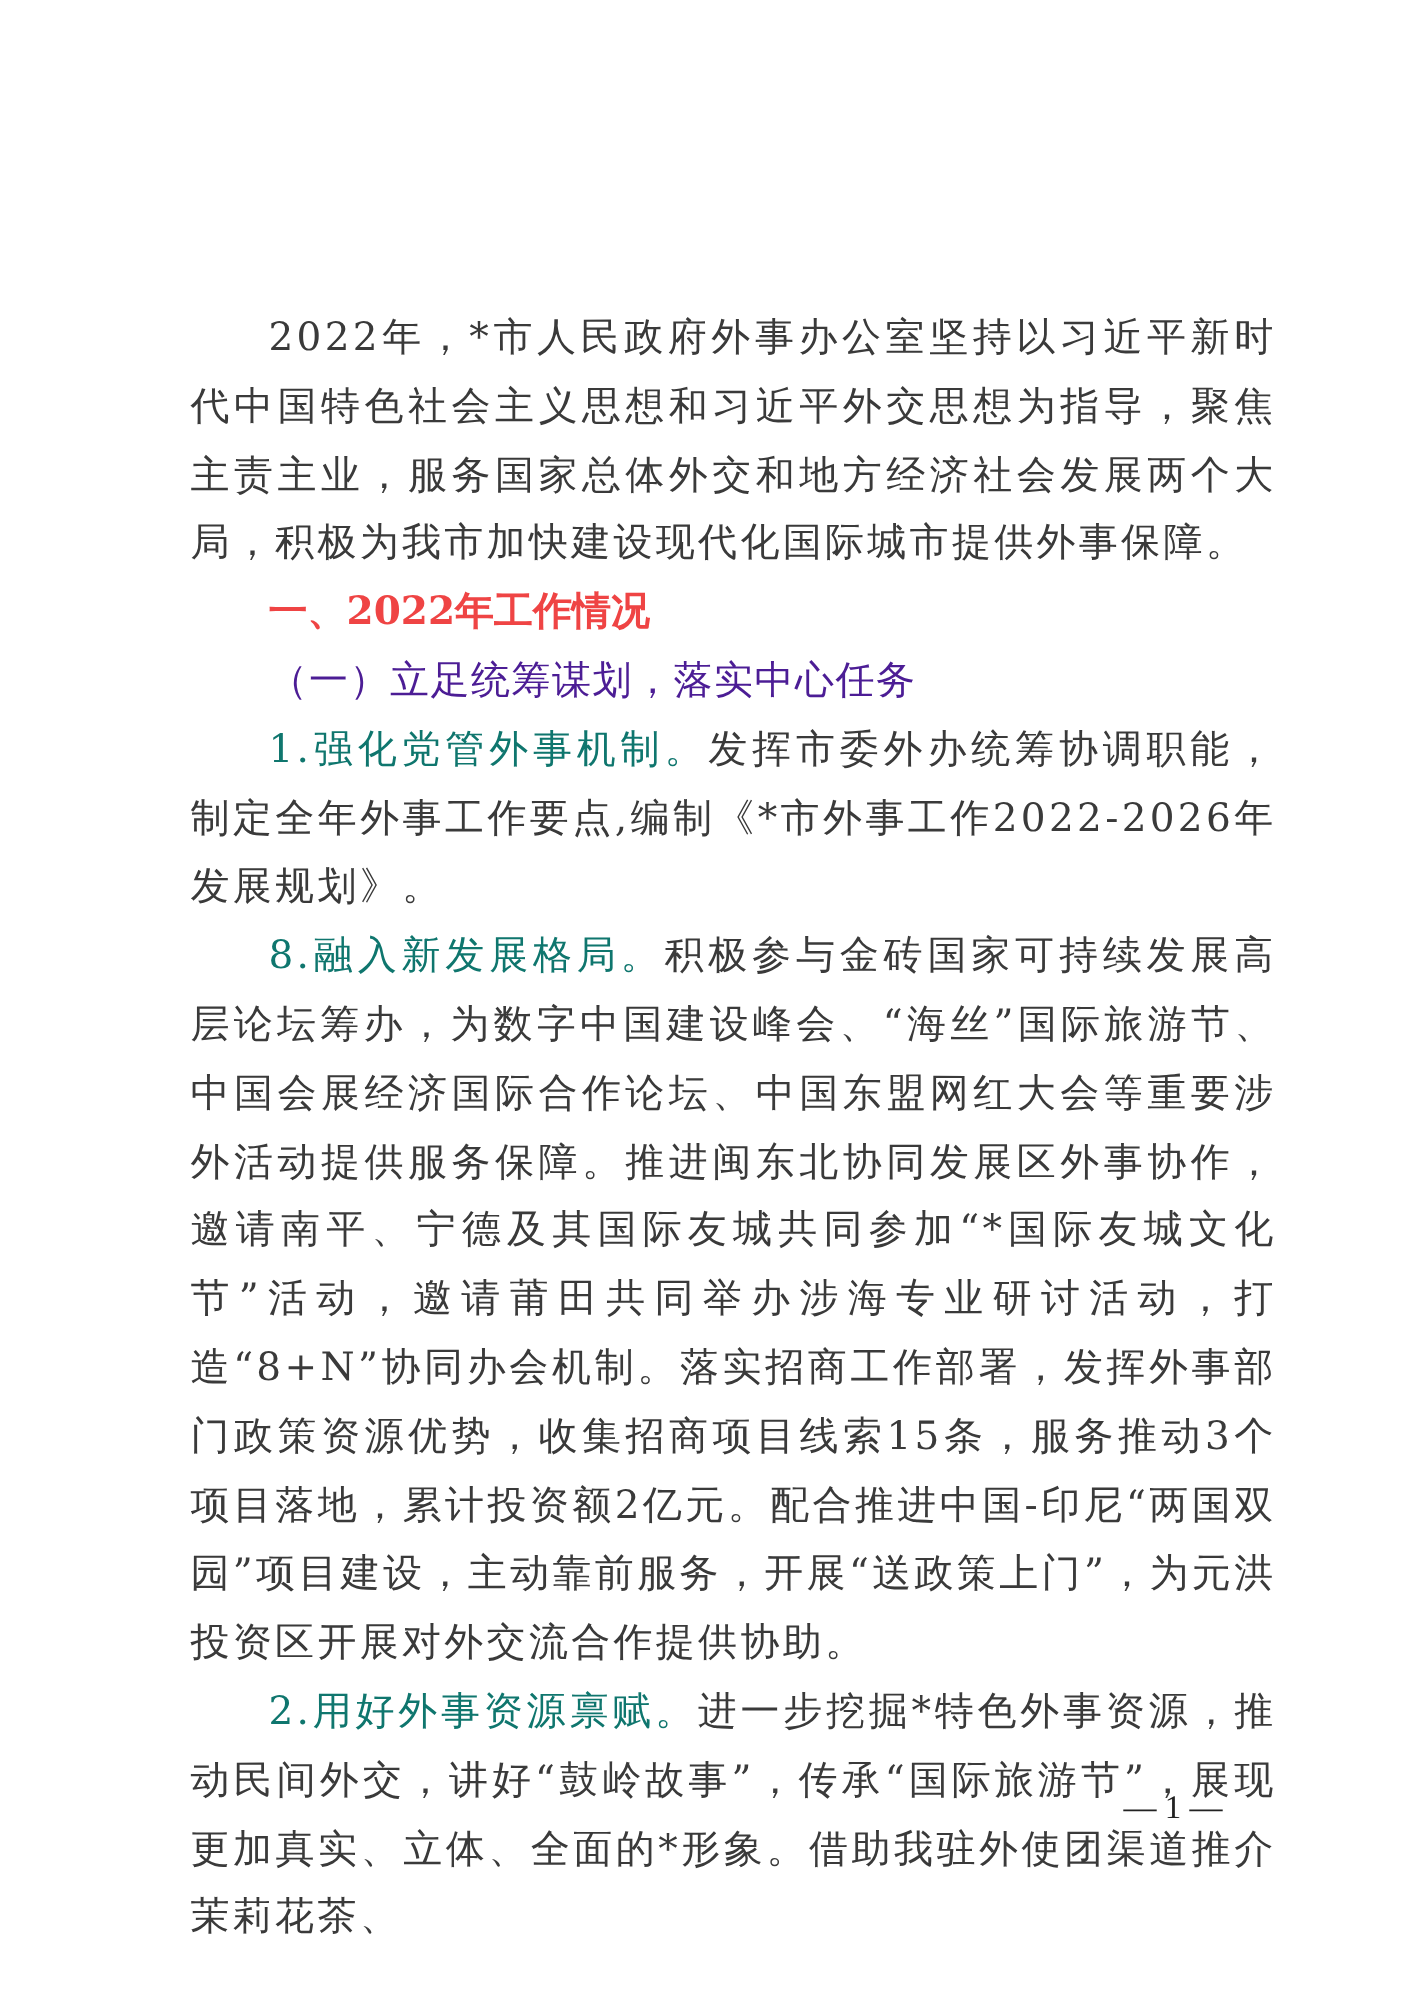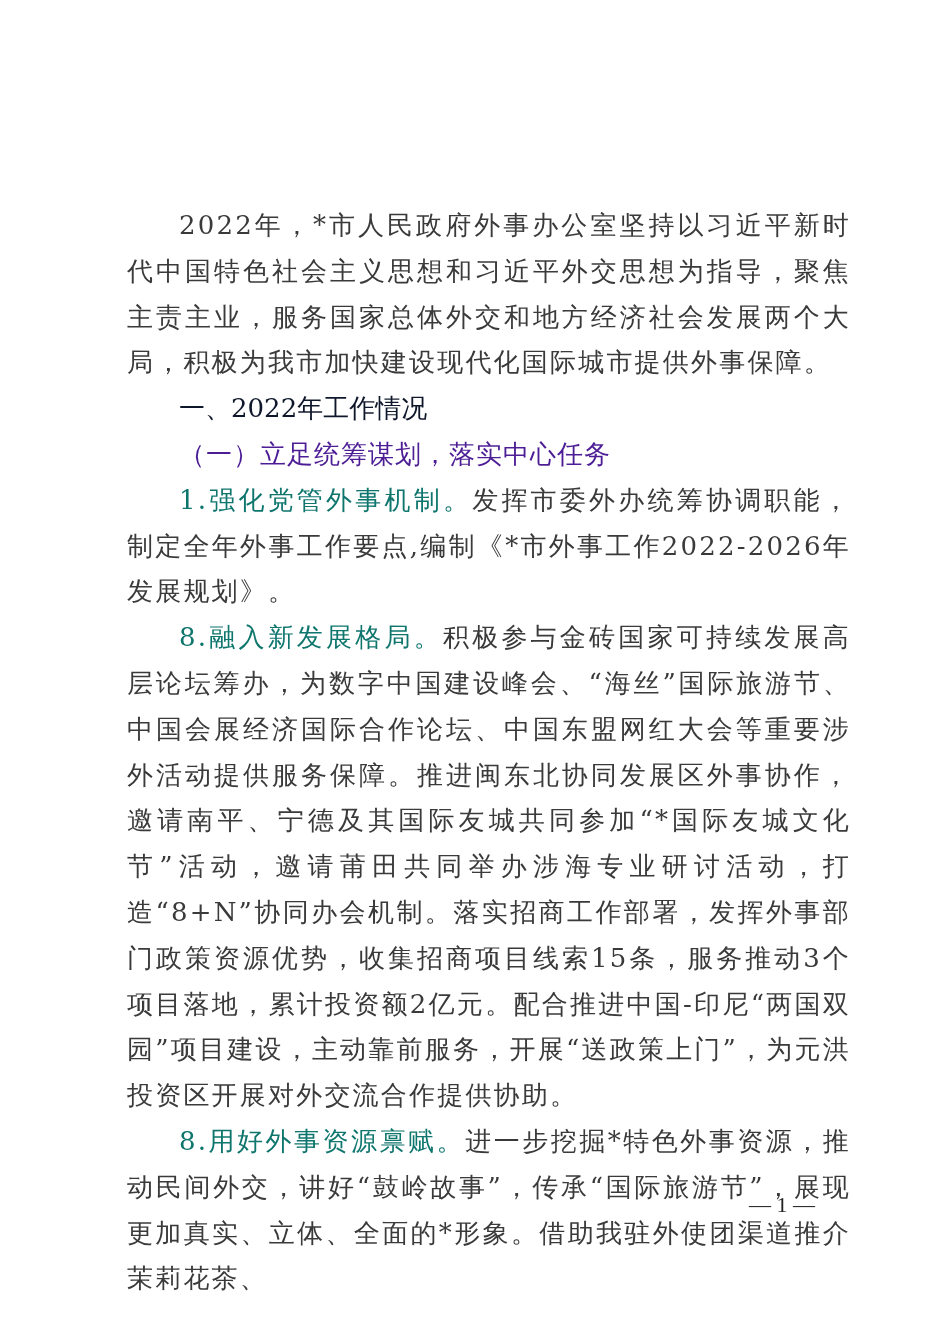--- a/index.html
+++ b/index.html
@@ -5,34 +5,34 @@
   html, body { margin: 0; padding: 0; background: #ffffff; }
   body { width: 950px; height: 1344px; position: relative; overflow: hidden; }
   .page { position: absolute; left: 0; top: 0; width: 950px; height: 1344px; background: #fff; }
   .content {
     position: absolute; left: 127px; top: 187px; width: 724px;
     font-family: "DejaVu Serif", "Liberation Serif", serif;
     font-size: 26px; line-height: 45.8px; color: #3a3a3a;
     text-align: justify; letter-spacing: 2.2px; margin-top: 16px;
   }
   .content p { margin: 0; text-indent: 52px; }
-  .heading1 { color: #0f172a; font-weight: normal; letter-spacing: 0; }
+  .heading1 { color: #ef4444; font-weight: bold; letter-spacing: 0; }
   .heading2 { color: #4c1d95; letter-spacing: 1px; }
   .lead { color: #0f766e; }
   .footer {
     position: absolute; left: 749px; top: 1192px;
     font-family: "Liberation Serif", serif; font-size: 22px; color: #222;
   }
 </style>
 </head>
 <body>
 
 <div class="page">
   <div class="content">
     <p>2022年，*市人民政府外事办公室坚持以习近平新时代中国特色社会主义思想和习近平外交思想为指导，聚焦主责主业，服务国家总体外交和地方经济社会发展两个大局，积极为我市加快建设现代化国际城市提供外事保障。</p>
     <p class="heading1">一、2022年工作情况</p>
     <p class="heading2">（一）立足统筹谋划，落实中心任务</p>
     <p><span class="lead">1.强化党管外事机制。</span><span>发挥市委外办统筹协调职能，制定全年外事工作要点,编制《*市外事工作2022-2026年发展规划》。</span></p>
     <p><span class="lead">8.融入新发展格局。</span><span>积极参与金砖国家可持续发展高层论坛筹办，为数字中国建设峰会、“海丝”国际旅游节、中国会展经济国际合作论坛、中国东盟网红大会等重要涉外活动提供服务保障。推进闽东北协同发展区外事协作，邀请南平、宁德及其国际友城共同参加“*国际友城文化节”活动，邀请莆田共同举办涉海专业研讨活动，打造“8+N”协同办会机制。落实招商工作部署，发挥外事部门政策资源优势，收集招商项目线索15条，服务推动3个项目落地，累计投资额2亿元。配合推进中国-印尼“两国双园”项目建设，主动靠前服务，开展“送政策上门”，为元洪投资区开展对外交流合作提供协助。</span></p>
-    <p><span class="lead">8.用好外事资源禀赋。</span><span>进一步挖掘*特色外事资源，推动民间外交，讲好“鼓岭故事”，传承“国际旅游节”，展现更加真实、立体、全面的*形象。借助我驻外使团渠道推介茉莉花茶、</span></p>
+    <p><span class="lead">2.用好外事资源禀赋。</span><span>进一步挖掘*特色外事资源，推动民间外交，讲好“鼓岭故事”，传承“国际旅游节”，展现更加真实、立体、全面的*形象。借助我驻外使团渠道推介茉莉花茶、</span></p>
   </div>
   <div class="footer">— 1 —</div>
 </div>
 
 </body></html>

